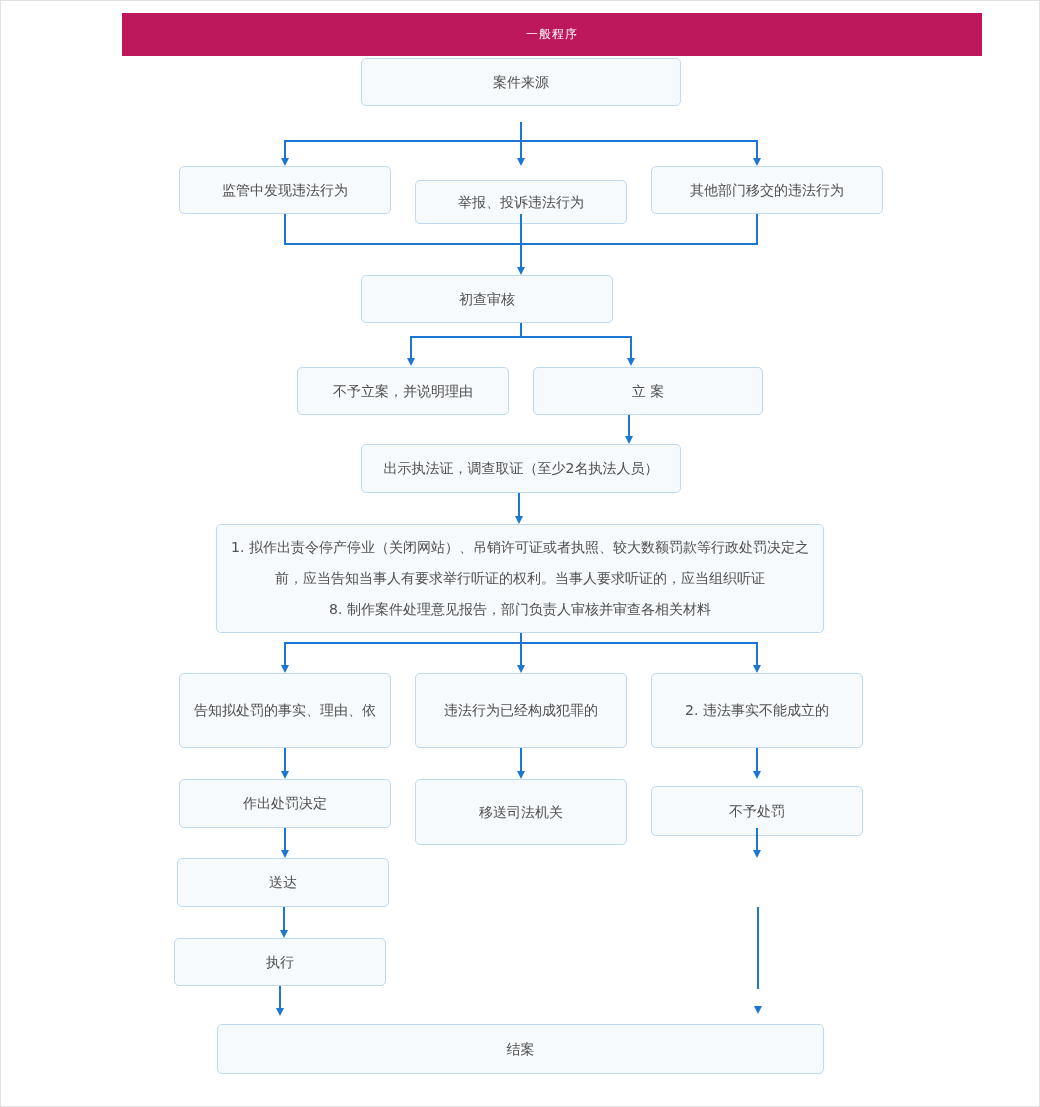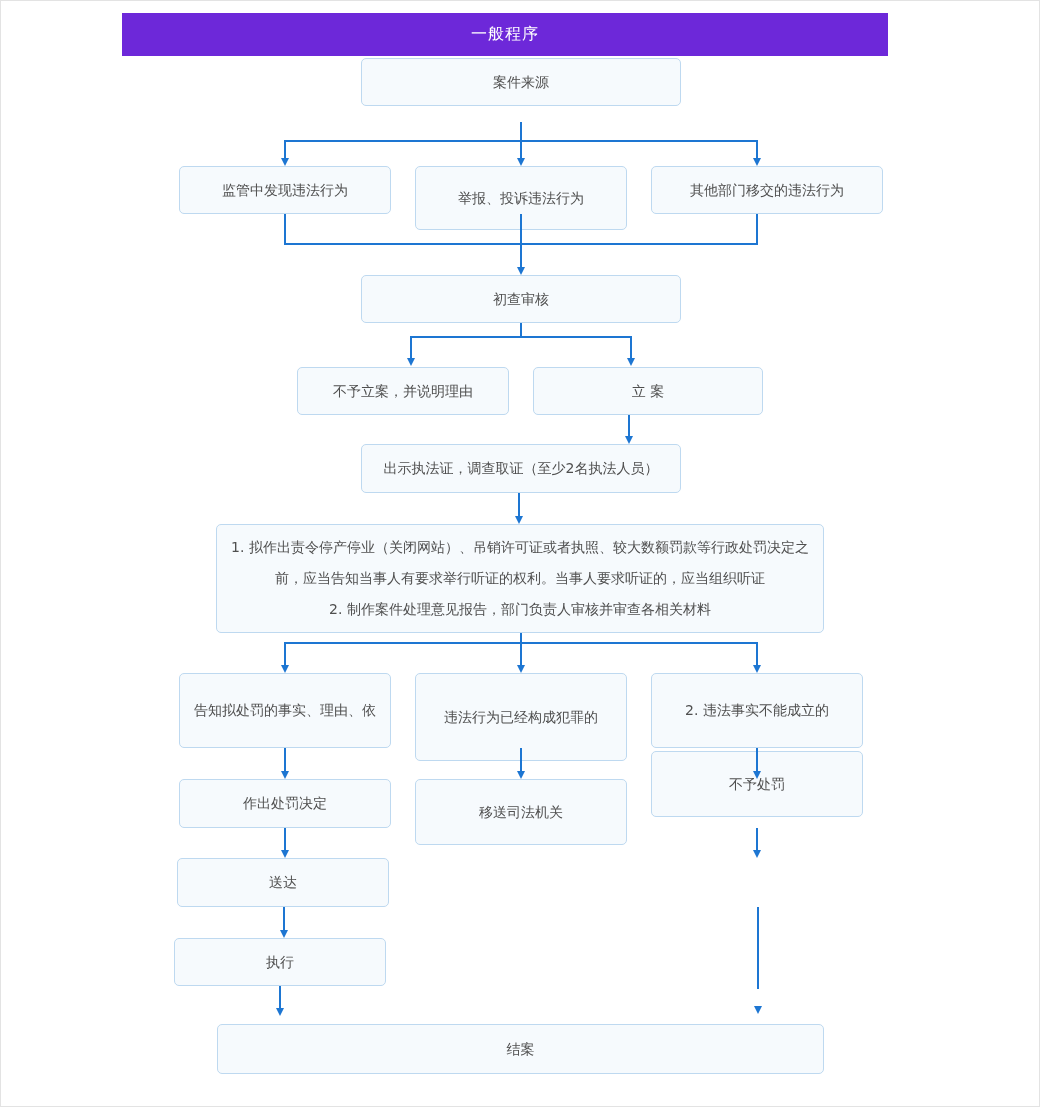--- a/index.html
+++ b/index.html
@@ -7,24 +7,24 @@
     position:relative;
     width:1040px;height:1107px;
     box-sizing:border-box;
     border:1px solid #e3e3e3;
     background:#ffffff;
     font-family:"DejaVu Sans","Liberation Sans",sans-serif;
     overflow:hidden;
   }
   .title-bar{
     position:absolute;
-    left:121px;top:12px;width:766px;height:43px;
-    background:#6d28d9;
+    left:121px;top:12px;width:860px;height:43px;
+    background:#be185d;
     color:#ffffff;
-    font-size:16px;
+    font-size:12px;
     display:flex;align-items:center;justify-content:center;
     letter-spacing:1px;
   }
   .node{
     position:absolute;
     box-sizing:border-box;
     background:#f6fafd;
     border:1px solid #bed9f0;
     border-radius:5px;
     color:#4f4f4f;
@@ -52,47 +52,47 @@
 
 <div class="canvas">
 
   <div class="title-bar">
     <span>一般程序</span>
   </div>
 
   <div class="node" style="left:360px;top:57px;width:320px;height:48px">案件来源</div>
 
   <div class="node" style="left:178px;top:165px;width:212px;height:48px">监管中发现违法行为</div>
-  <div class="node" style="left:414px;top:165px;width:212px;height:64px">举报、投诉违法行为</div>
+  <div class="node" style="left:414px;top:179px;width:212px;height:44px">举报、投诉违法行为</div>
   <div class="node" style="left:650px;top:165px;width:232px;height:48px">其他部门移交的违法行为</div>
 
-  <div class="node" style="left:360px;top:274px;width:320px;height:48px">初查审核</div>
+  <div class="node" style="left:360px;top:274px;width:252px;height:48px">初查审核</div>
 
   <div class="node" style="left:296px;top:366px;width:212px;height:48px">不予立案，并说明理由</div>
   <div class="node" style="left:532px;top:366px;width:230px;height:48px">立 案</div>
 
   <div class="node" style="left:360px;top:443px;width:320px;height:49px">出示执法证，调查取证（至少2名执法人员）</div>
 
   <div class="node big" style="left:215px;top:523px;width:608px;height:109px">
     <div class="line">1. 拟作出责令停产停业（关闭网站）、吊销许可证或者执照、较大数额罚款等行政处罚决定之</div>
     <div class="line">前，应当告知当事人有要求举行听证的权利。当事人要求听证的，应当组织听证</div>
-    <div class="line">2. 制作案件处理意见报告，部门负责人审核并审查各相关材料</div>
+    <div class="line">8. 制作案件处理意见报告，部门负责人审核并审查各相关材料</div>
   </div>
 
   <div class="node" style="left:178px;top:672px;width:212px;height:75px">
     <div class="line">告知拟处罚的事实、理由、依</div>
   </div>
-  <div class="node" style="left:414px;top:672px;width:212px;height:88px">违法行为已经构成犯罪的</div>
+  <div class="node" style="left:414px;top:672px;width:212px;height:75px">违法行为已经构成犯罪的</div>
   <div class="node" style="left:650px;top:672px;width:212px;height:75px">
     <div class="line">2. 违法事实不能成立的</div>
   </div>
 
   <div class="node" style="left:178px;top:778px;width:212px;height:49px">作出处罚决定</div>
   <div class="node" style="left:414px;top:778px;width:212px;height:66px">移送司法机关</div>
-  <div class="node" style="left:650px;top:750px;width:212px;height:66px">不予处罚</div>
+  <div class="node" style="left:650px;top:785px;width:212px;height:50px">不予处罚</div>
 
   <div class="node" style="left:176px;top:857px;width:212px;height:49px">送达</div>
 
   <div class="node" style="left:216px;top:1023px;width:607px;height:50px">结案</div>
 
   <div class="node" style="left:173px;top:937px;width:212px;height:48px">执行</div>
 
   <div id="connector-layer">
       <div class="vline" style="left: 519.25px; top: 121px; height: 19px;"></div>
       <div class="vline" style="left: 283.25px; top: 140px; height: 18px;"></div>

